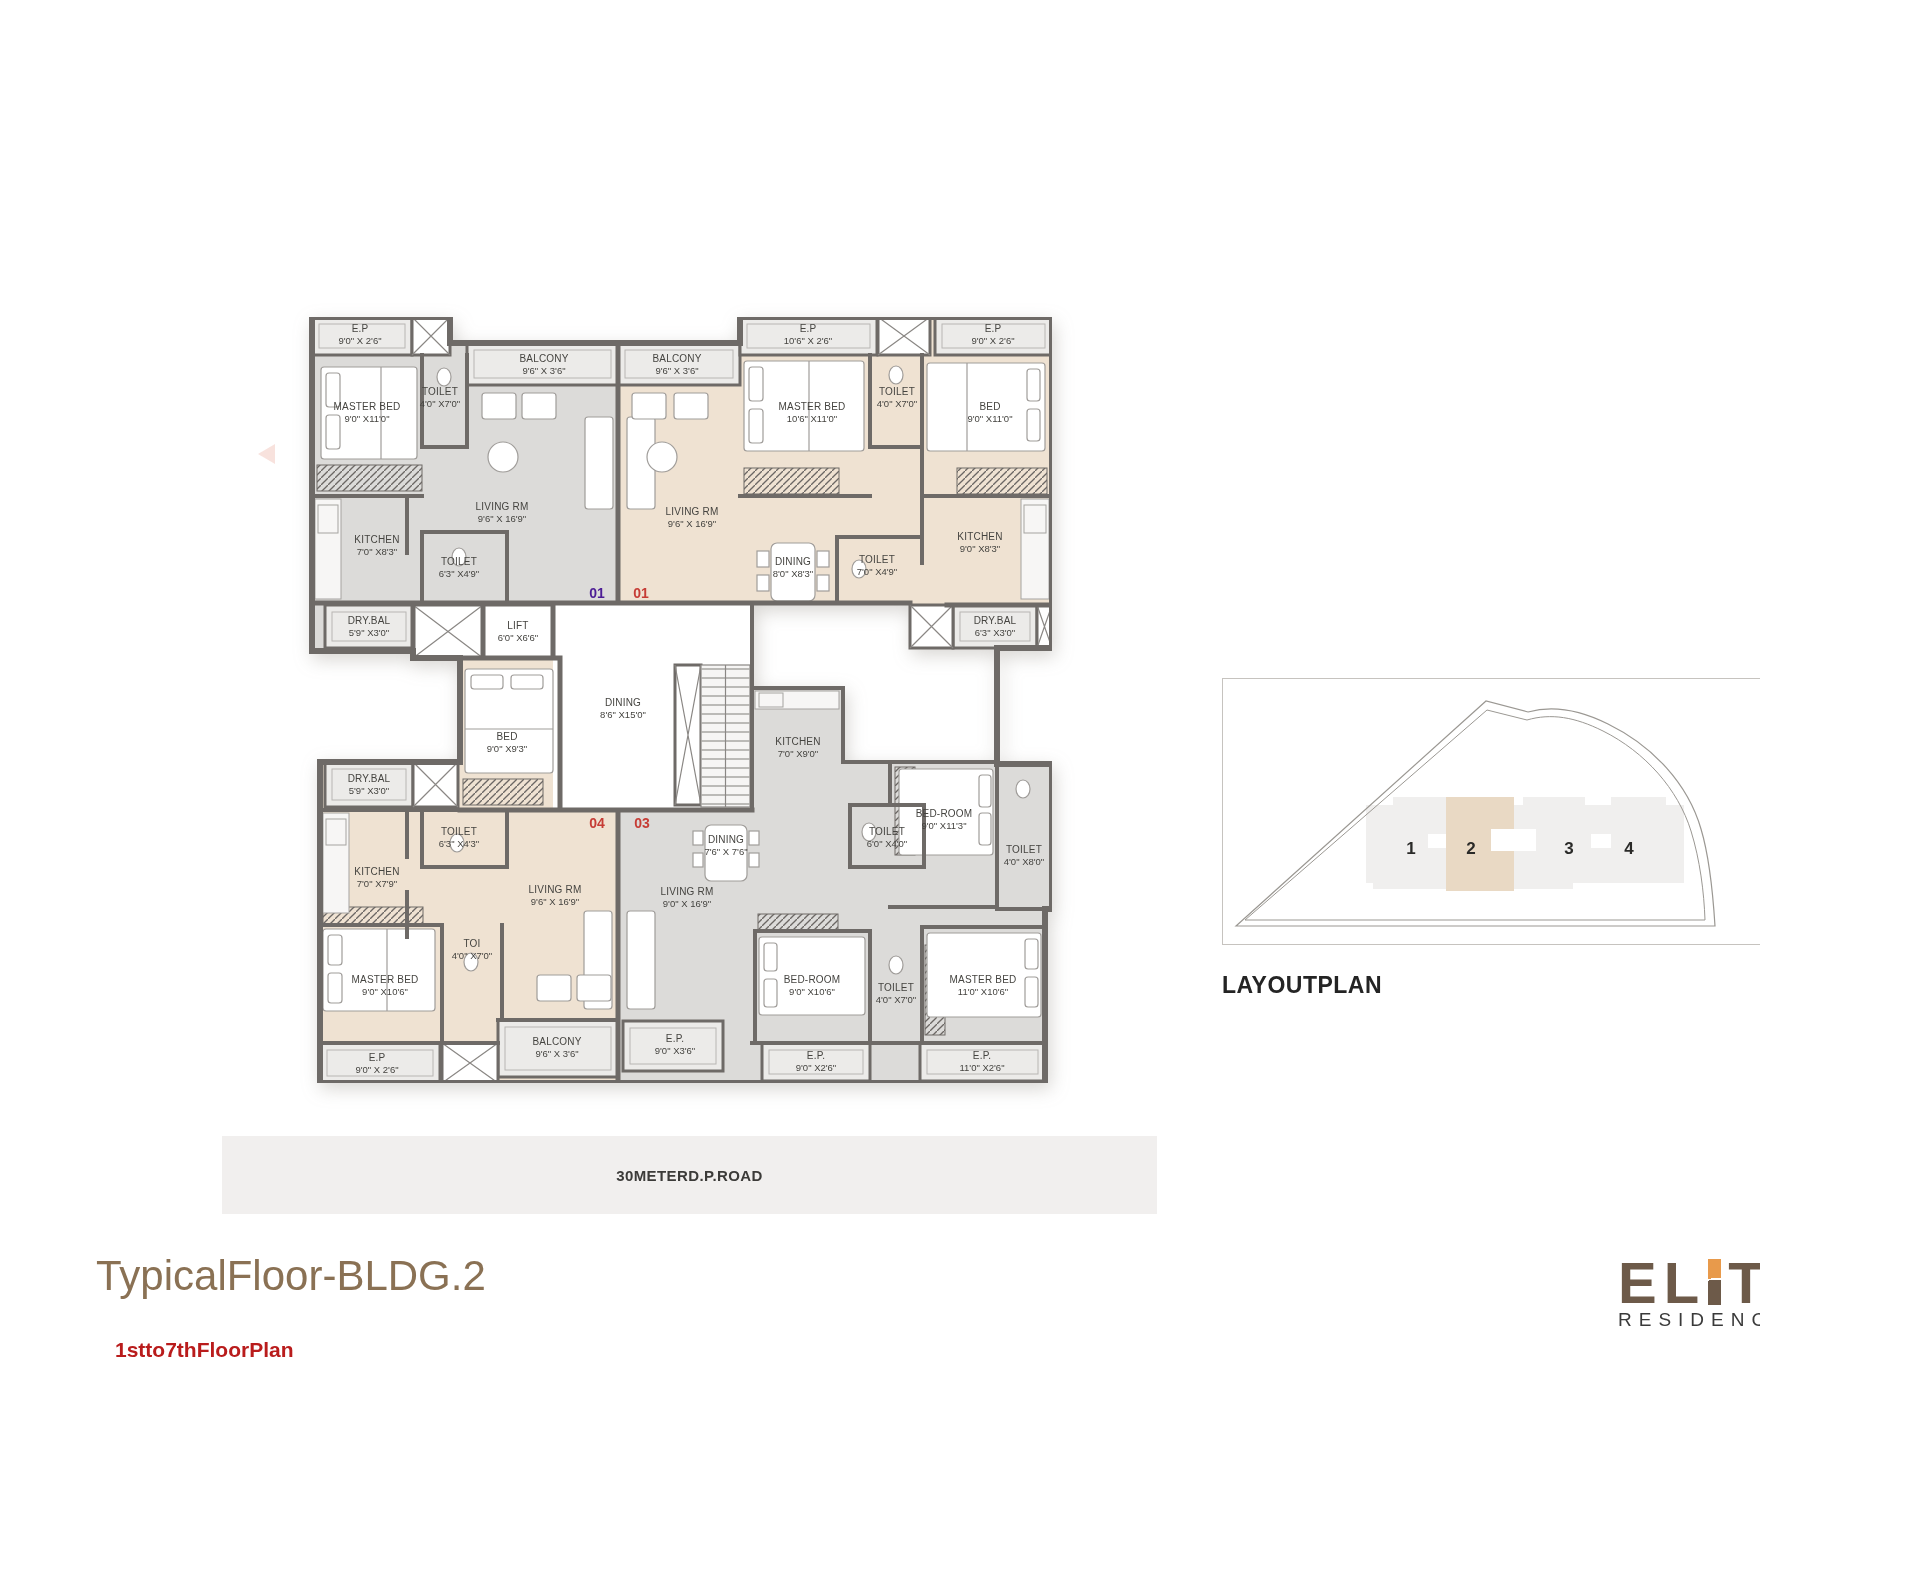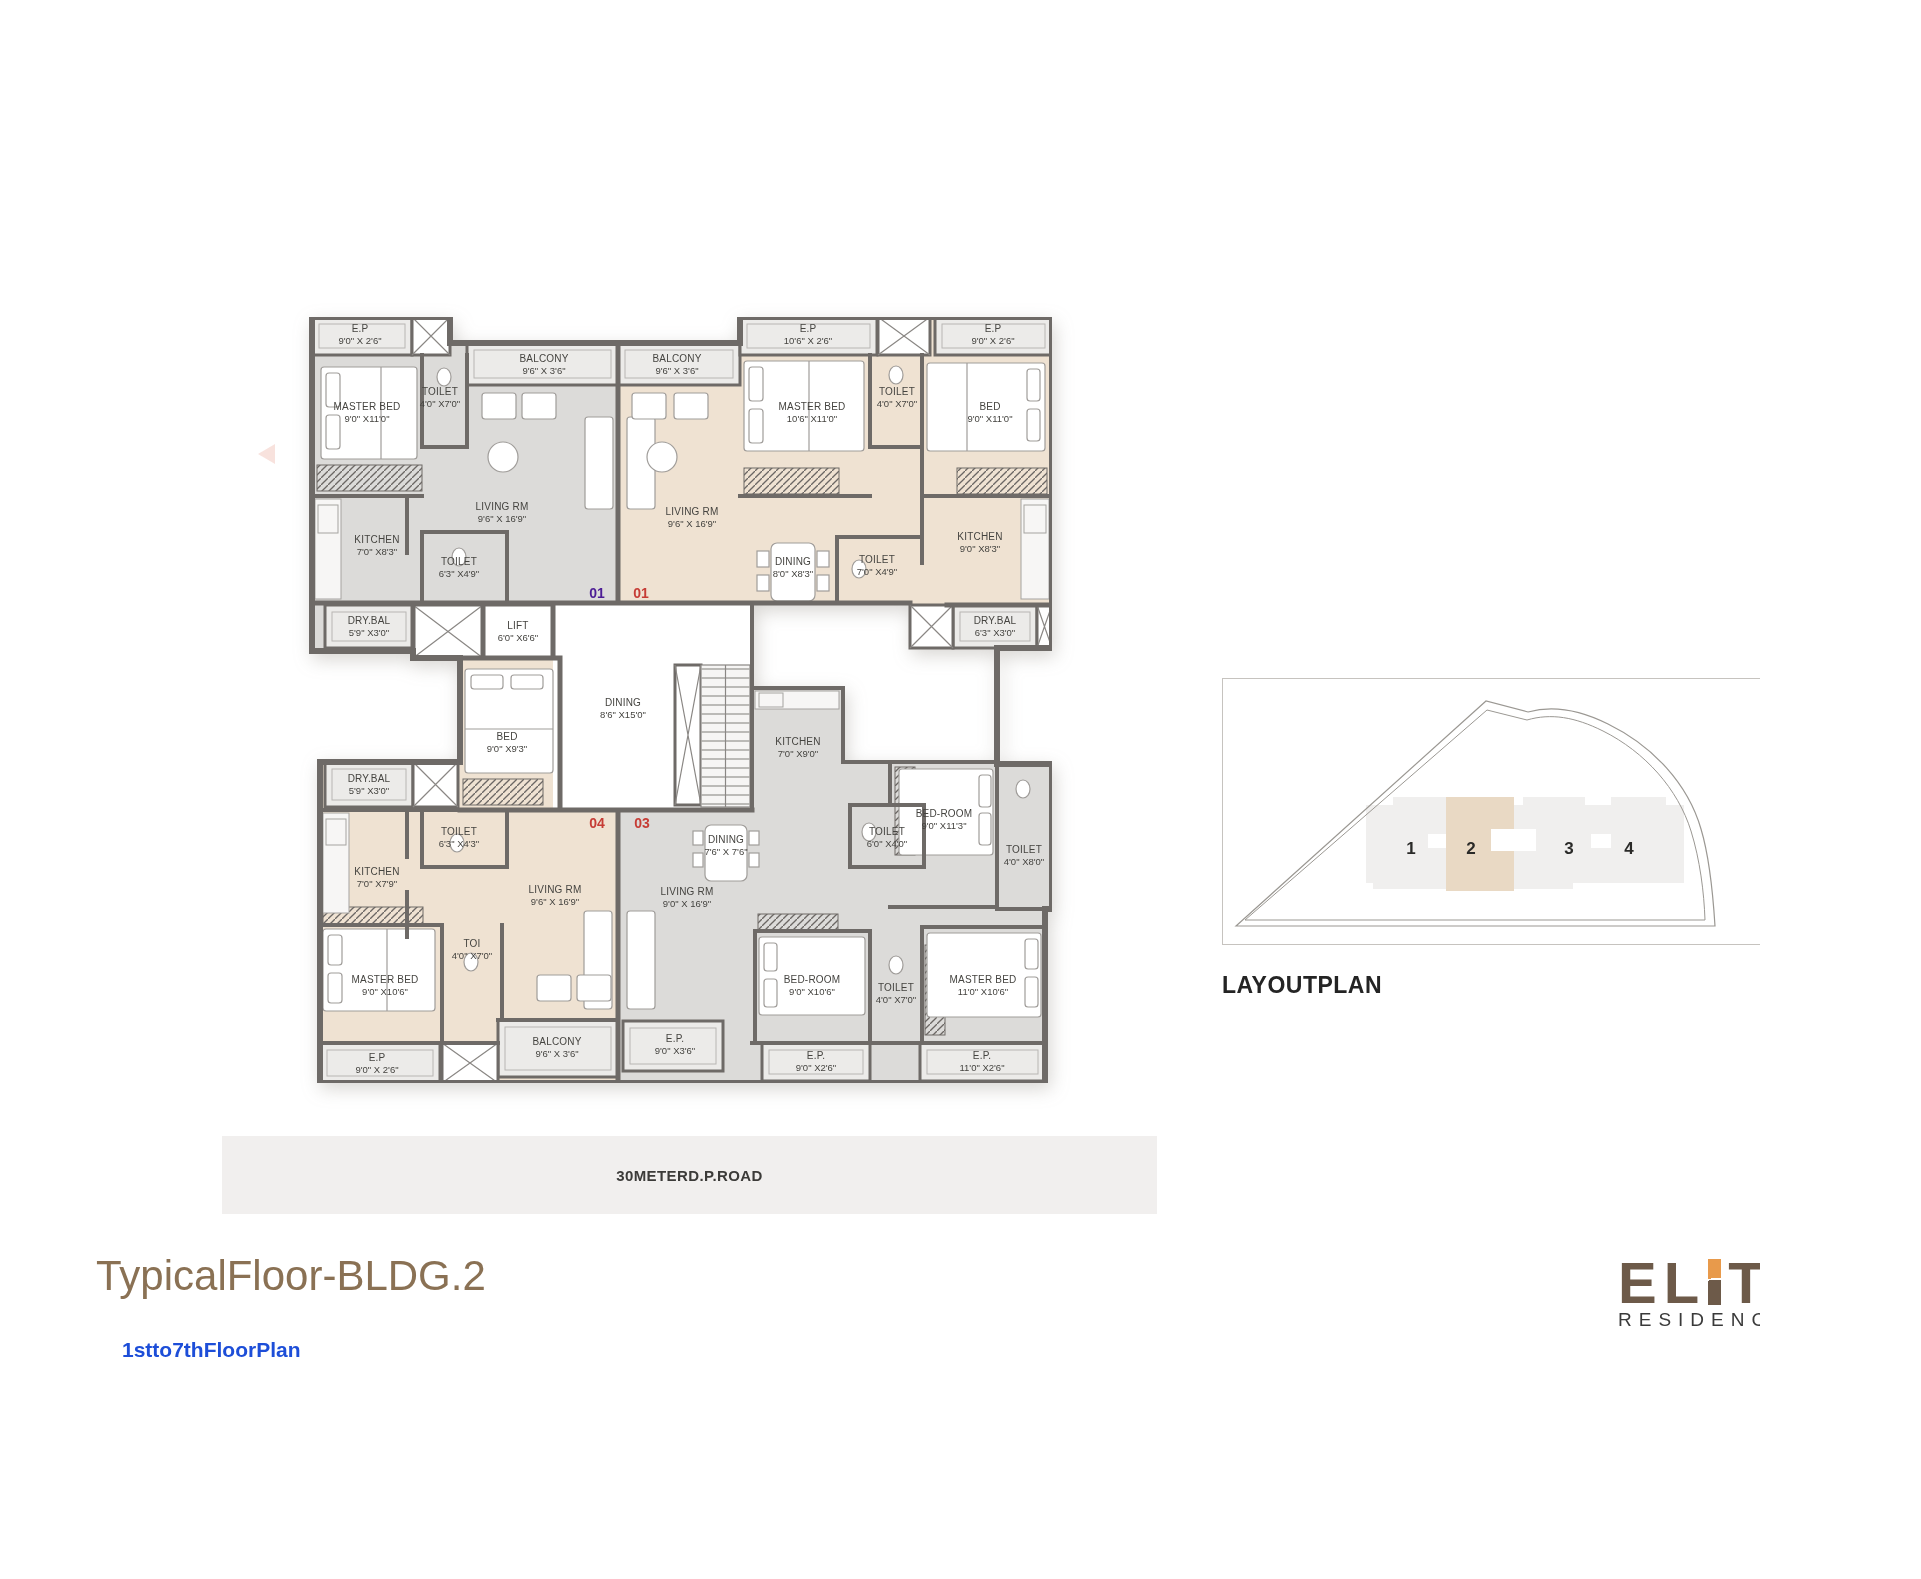--- a/index.html
+++ b/index.html
@@ -25,21 +25,21 @@
   
   .layout-panel { position:absolute; left:1222px; top:678px; width:646px; height:267px;
                   background:#ffffff; border:1px solid #c6c3bf; }
   #layout-blocks { position:absolute; left:0; top:0; width:100%; height:100%; }
   .block-num { position:absolute; transform:translate(-50%,-50%); font-size:17px; font-weight:bold; color:#2a2a28; }
   .layout-heading { position:absolute; left:1222px; top:972px; font-size:23px; font-weight:bold;
                     color:#242424; letter-spacing:.5px; }
 
   
   .page-title { position:absolute; left:96px; top:1252px; font-size:42px; font-weight:normal; color:#8a7154; }
-  .page-subtitle { position:absolute; left:122px; top:1338px; font-size:21px; font-weight:bold; color:#1d4ed8; }
+  .page-subtitle { position:absolute; left:115px; top:1338px; font-size:21px; font-weight:bold; color:#b91c1c; }
 
   
   .logo { position:absolute; left:1618px; top:1258px; width:230px; }
   .logo-row { display:flex; align-items:flex-end; height:47px; }
   .logo-row .lt { font-size:58px; line-height:44px; font-weight:bold; color:#6d5a49; margin-right:7px; }
   .logo-i { width:13px; height:46px; margin:0 7px 0 2px;
             background:linear-gradient(176deg,#e89a4b 0%,#e89a4b 42%,#ffffff 42%,#ffffff 46%,#6d5a49 46%,#6d5a49 100%); }
   .logo-e3 { display:flex; flex-direction:column; justify-content:space-between; height:45px; margin-left:6px; }
   .logo-e3 div { width:57px; height:12px; background:#6d5a49; }
   .logo-e3 div.mid { background:#e89a4b; }

